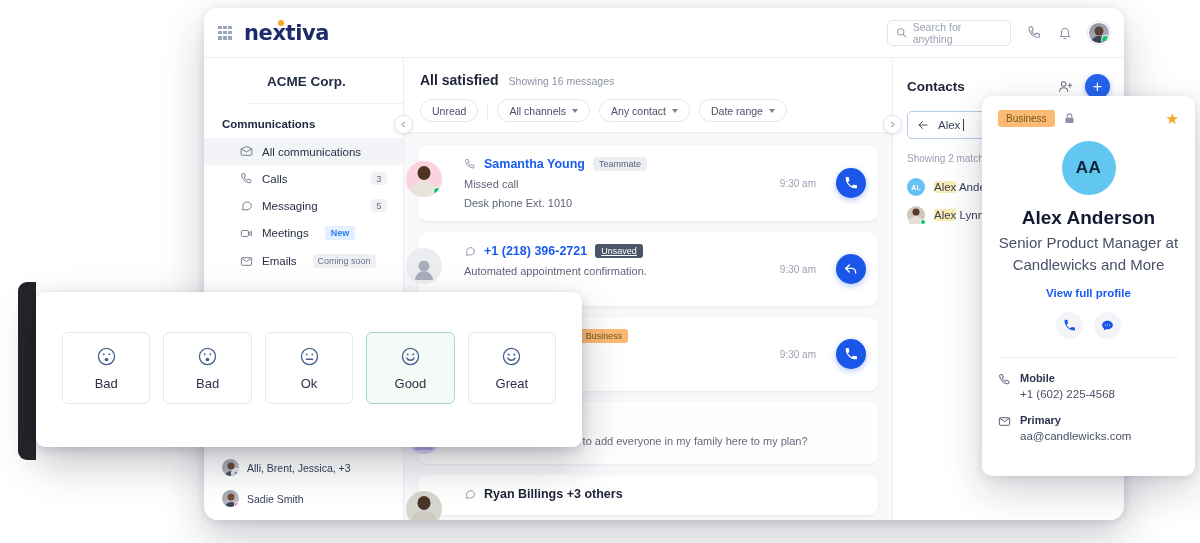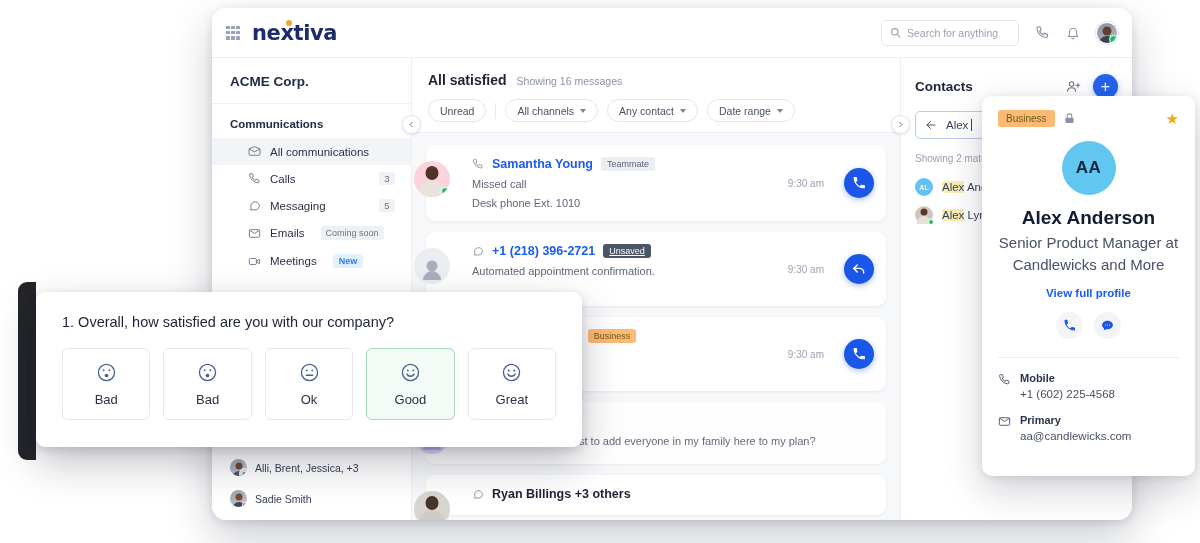--- a/index.html
+++ b/index.html
@@ -6,21 +6,21 @@
   html, body {
     width: 1200px; height: 543px;
     background: #ffffff;
     font-family: "Liberation Sans", sans-serif;
     overflow: hidden;
   }
   #stage { position: relative; width: 1200px; height: 543px; background: #fff; }
 
   
   .app-window {
-    position: absolute; left: 212px; top: 8px;
+    position: absolute; left: 204px; top: 8px;
     width: 920px; height: 512px;
     background: #ffffff;
     border-radius: 14px;
     box-shadow: 0 18px 44px rgba(20,26,50,.22), 0 2px 10px rgba(20,26,50,.12);
     overflow: hidden;
   }
 
   
   .app-header {
     height: 50px; background: #fff;
@@ -31,42 +31,42 @@
   .grid-icon { width: 14px; height: 14px; display: grid;
     grid-template-columns: repeat(3,1fr); grid-template-rows: repeat(3,1fr);
     gap: 1.5px; margin-right: 12px; }
   .grid-icon i { background: #9aa3bb; border-radius: .5px; display:block; }
   .logo { font-size: 21px; font-weight: 700; color: #1d2b6b; letter-spacing: -.4px;
           position: relative; font-family: "DejaVu Sans", sans-serif; }
   .logo .dot { position: absolute; width: 6px; height: 6px; border-radius: 50%;
                background: #f5a623; top: -1px; left: 34px; }
   .hdr-right { margin-left: auto; display: flex; align-items: center; gap: 16px; }
   .search-box {
-    width: 138px; height: 26px; border: 1px solid #e2e5ec; border-radius: 5px;
+    width: 124px; height: 26px; border: 1px solid #e2e5ec; border-radius: 5px;
     display: flex; align-items: center; gap: 6px; padding: 0 8px;
     font-size: 10.5px; color: #9aa1b2; background: #fff;
   }
   .ic { display: inline-block; vertical-align: middle; }
   .avatar-hdr { width: 22px; height: 22px; border-radius: 50%;
     background: linear-gradient(150deg,#8c8f9c,#b9bcc7); position: relative;
     border: 1.5px solid #fff; box-shadow: 0 0 0 1px #e4e6ec; overflow:hidden; }
   .avatar-hdr::after { content:""; position:absolute; right:-1px; bottom:-1px;
     width:7px;height:7px;border-radius:50%;background:#15c26b;border:1.5px solid #fff; }
   .avatar-face { position:absolute; left:50%; top:42%; transform:translate(-50%,-50%);
     width:9px;height:9px;border-radius:50%;background:#5b4033; }
   .avatar-body { position:absolute; left:50%; bottom:-4px; transform:translateX(-50%);
     width:17px;height:11px;border-radius:9px 9px 0 0;background:#3c4352; }
 
   .app-body { display: flex; height: 462px; }
 
   
   .sidebar { width: 200px; background: #fff; border-right: 1px solid #eceef3;
              position: relative; flex: 0 0 200px; }
   .org-name { padding: 16px 18px 14px; font-size: 13.5px; font-weight: 700; color: #222b45;
-              border-bottom: 1px solid #eef0f4; }
+              border-bottom: 1px solid #eef0f4; margin-left: 45px; }
   .sec-title { padding: 14px 18px 8px; font-size: 11.5px; font-weight: 700; color: #222b45; }
   .nav-item { display: flex; align-items: center; gap: 9px; padding: 7px 16px 7px 36px;
               font-size: 11.5px; color: #2a3147; cursor: default; }
   .nav-item.active { background: #f2f4f8; }
   .nav-label { white-space: nowrap; }
   .nav-count { margin-left: auto; background: #f0f1f5; color: #6b7388;
                font-size: 9.5px; border-radius: 3px; padding: 1px 5px; min-width: 16px;
                text-align: center; }
   .pill-soon { background:#eef0f4; color:#6b7387; font-size: 9px; border-radius: 3px;
                padding: 2px 5px; margin-left: 7px; }
@@ -256,34 +256,34 @@
         <div class="nav-item">
           <svg class="ic" width="13" height="13" viewBox="0 0 24 24" fill="none" stroke="#6b7387" stroke-width="1.7">
               <path d="M21 12a8 8 0 0 1-8 8H4l2-3a8 8 0 1 1 15-5z" stroke-linejoin="round"></path>
             </svg>
           <span class="nav-label">Messaging</span>
           <span class="nav-count">5</span>
         </div>
 
         <div class="nav-item">
           <svg class="ic" width="13" height="13" viewBox="0 0 24 24" fill="none" stroke="#6b7387" stroke-width="1.7">
+              <rect x="2.5" y="6.5" width="13" height="11" rx="2"></rect>
+              <path d="M16 11l5-3v8l-5-3z" stroke-linejoin="round"></path>
+            </svg>
+          <span class="nav-label">Meetings</span>
+          <span class="pill-new">New</span>
+        </div>
+
+        <div class="nav-item">
+          <svg class="ic" width="13" height="13" viewBox="0 0 24 24" fill="none" stroke="#6b7387" stroke-width="1.7">
               <rect x="2.5" y="5" width="19" height="14" rx="2"></rect>
               <path d="M3 6l9 6 9-6"></path>
             </svg>
           <span class="nav-label">Emails</span>
           <span class="pill-soon">Coming soon</span>
-        </div>
-
-        <div class="nav-item">
-          <svg class="ic" width="13" height="13" viewBox="0 0 24 24" fill="none" stroke="#6b7387" stroke-width="1.7">
-              <rect x="2.5" y="6.5" width="13" height="11" rx="2"></rect>
-              <path d="M16 11l5-3v8l-5-3z" stroke-linejoin="round"></path>
-            </svg>
-          <span class="nav-label">Meetings</span>
-          <span class="pill-new">New</span>
         </div>
 
         <div class="sb-bottom">
           <div class="sb-person">
             <span class="mini-av">
               <span class="f"></span>
                 <span class="b"></span>
               <span class="grp-badge">5</span>
             </span>
             <span>Alli, Brent, Jessica, +3</span>
@@ -524,21 +524,20 @@
         </svg>
       <div>
         <div class="dc-flabel">Primary</div>
         <div class="dc-fval">aa@candlewicks.com</div>
       </div>
     </div>
   </div>
 
   <div class="shadow-strip"></div>
   <div class="survey">
-    <div class="sv-q">1. Overall, how satisfied are you with our company?</div>
     <div class="sv-opts">
 
       <div class="sv-opt">
         <svg width="21" height="21" viewBox="0 0 24 24" fill="none" stroke="#47618f" stroke-width="1.5">
             <circle cx="12" cy="12" r="9.2"></circle>
             <circle cx="8.8" cy="9.4" r="1.05" fill="#47618f" stroke="none"></circle>
             <circle cx="15.2" cy="9.4" r="1.05" fill="#47618f" stroke="none"></circle>
             <circle cx="12" cy="15.4" r="2.1" fill="#47618f" stroke="none"></circle>
           </svg>
         <span class="sv-lab">Bad</span>

